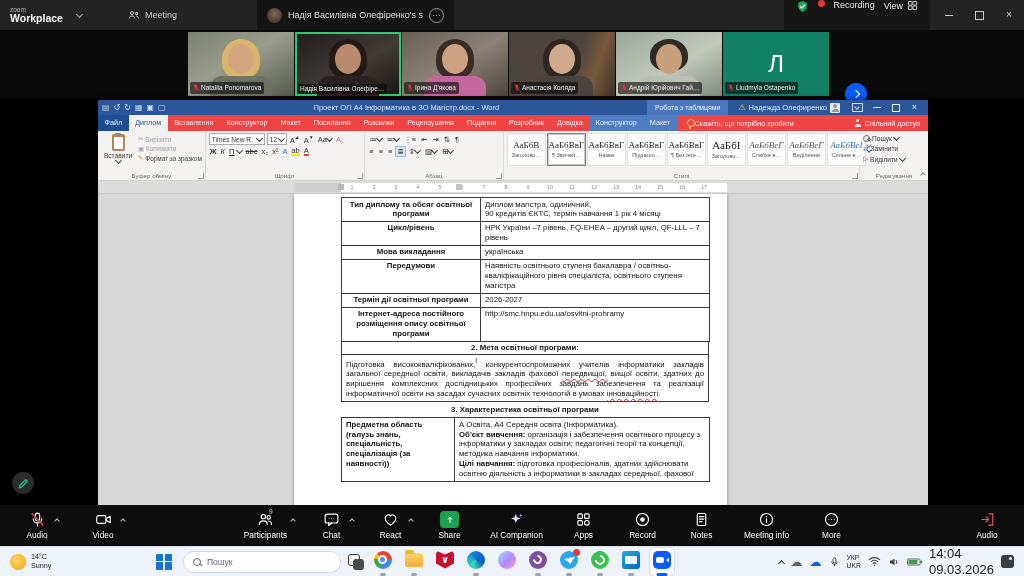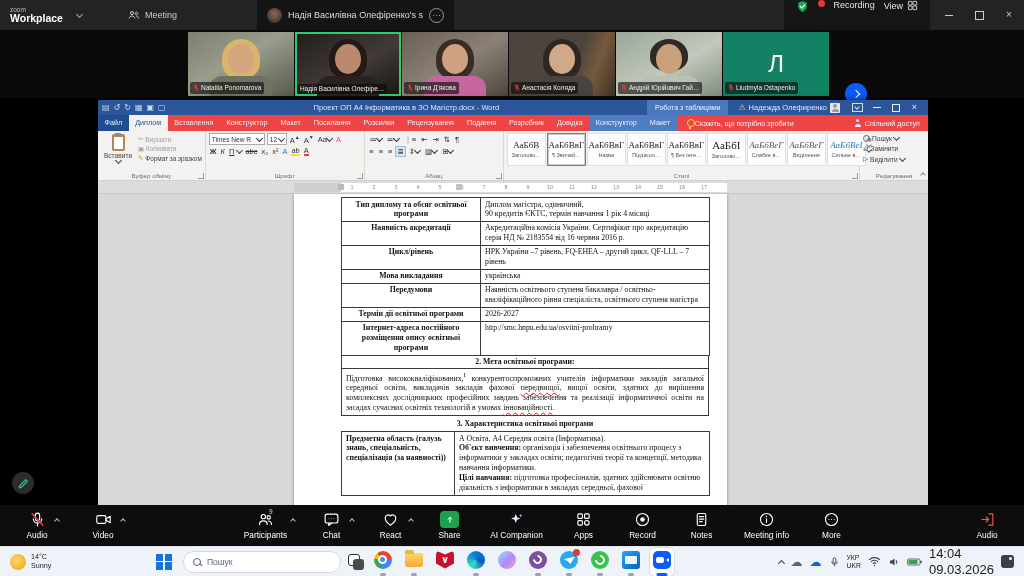--- a/index.html
+++ b/index.html
@@ -125,21 +125,21 @@
 
   .ruler{height:12px;background:#dcdcdc;position:relative;border-bottom:1px solid #c6c6c6;flex:0 0 auto}
   .rwhite{position:absolute;left:196px;width:433px;top:1.5px;bottom:1.5px;background:#fff;display:flex;align-items:center}
   .rmargin{width:47px;height:100%;background:#cfcfcf;flex:0 0 auto}
   .rnum{width:22px;text-align:center;font-size:5.5px;color:#8a8a8a;flex:0 0 auto}
   .ind{position:absolute;left:44px;top:1px;width:6px;height:6px;background:#b9b9b9}
   .ind2{left:162px;background:#c2c2c2}
 
   .canvas{flex:1;background:#d8d8d8;position:relative;overflow:hidden}
   .page{position:absolute;left:196px;top:0;width:433px;height:110%;background:#fff;box-shadow:0 0 3px rgba(0,0,0,.4);padding:3px 18px 0 47px;box-sizing:border-box}
-  .doc{font-family:Liberation Serif, serif;font-size:7.8px;line-height:1.28;color:#121212}
+  .doc{font-family:Liberation Sans, sans-serif;font-size:7.8px;line-height:1.28;color:#121212}
   .dt{display:table;width:100%;border-collapse:collapse}
   .dtr{display:table-row}
   .dtc{display:table-cell;border:0.8px solid #3a3a3a;padding:1.5px 4px;vertical-align:top}
   .dtl{width:130px;font-weight:bold;text-align:center}
   .dtv{white-space:pre-line}
   .secbox{border:0.8px solid #3a3a3a;border-top:none;text-align:center;font-weight:bold;padding:1px 2px}
   .parabox{border:0.8px solid #3a3a3a;border-top:none;padding:2px 4px;text-align:justify}
   .err{text-decoration:underline wavy #e11;text-decoration-thickness:.8px;text-underline-offset:1.5px}
   .sec3{text-align:center;font-weight:bold;margin:3px 0 2px}
   .dtl2{width:104px;font-weight:bold;text-align:left}
@@ -597,24 +597,20 @@
   <div class="canvas">
     <div class="page doc">
       <div class="dt">
 
           <div class="dtr">
             <div class="dtc dtl">Тип диплому та обсяг освітньої програми</div>
             <div class="dtc dtv">Диплом магістра, одиничний,
 90 кредитів ЄКТС, термін навчання 1 рік 4 місяці</div>
           </div>
 
-          <div class="dtr">
-            <div class="dtc dtl">Наявність акредитації</div>
-            <div class="dtc dtv">Акредитаційна комісія України. Сертифікат про акредитацію серія НД № 2183554 від 16 червня 2016 р.</div>
-          </div>
 
           <div class="dtr">
             <div class="dtc dtl">Цикл/рівень</div>
             <div class="dtc dtv">НРК України –7 рівень, FQ-EHEA – другий цикл, QF-LLL – 7 рівень</div>
           </div>
 
           <div class="dtr">
             <div class="dtc dtl">Мова викладання</div>
             <div class="dtc dtv">українська</div>
           </div>

